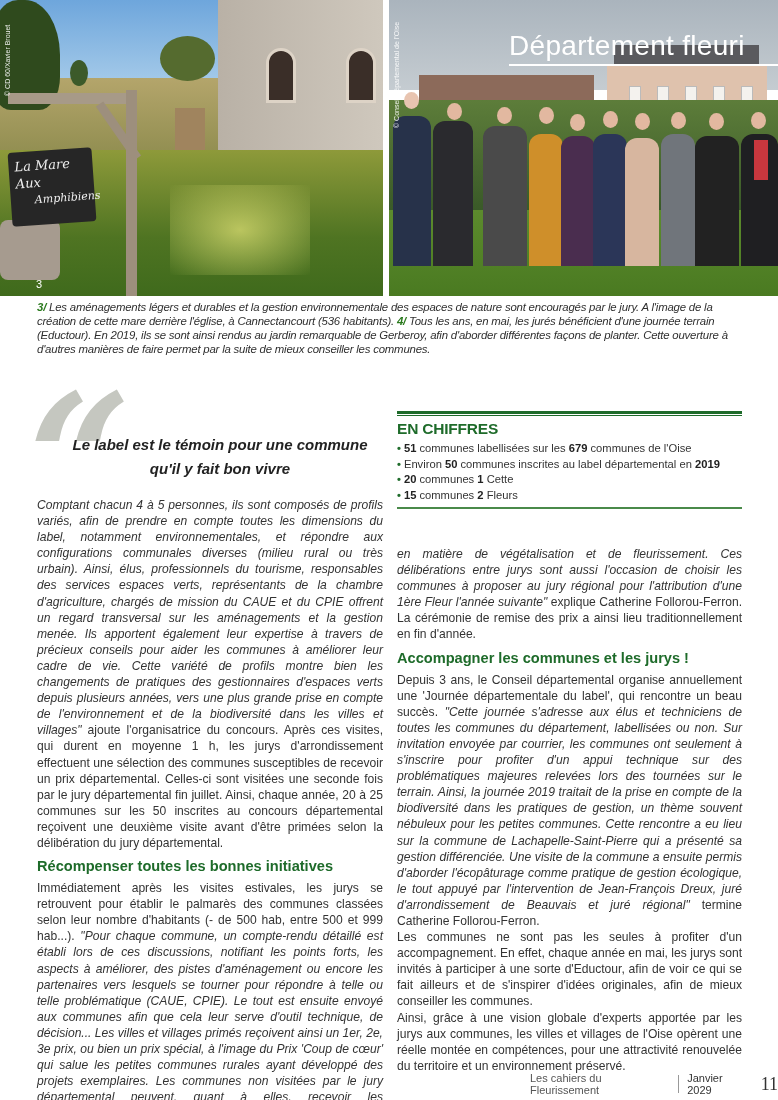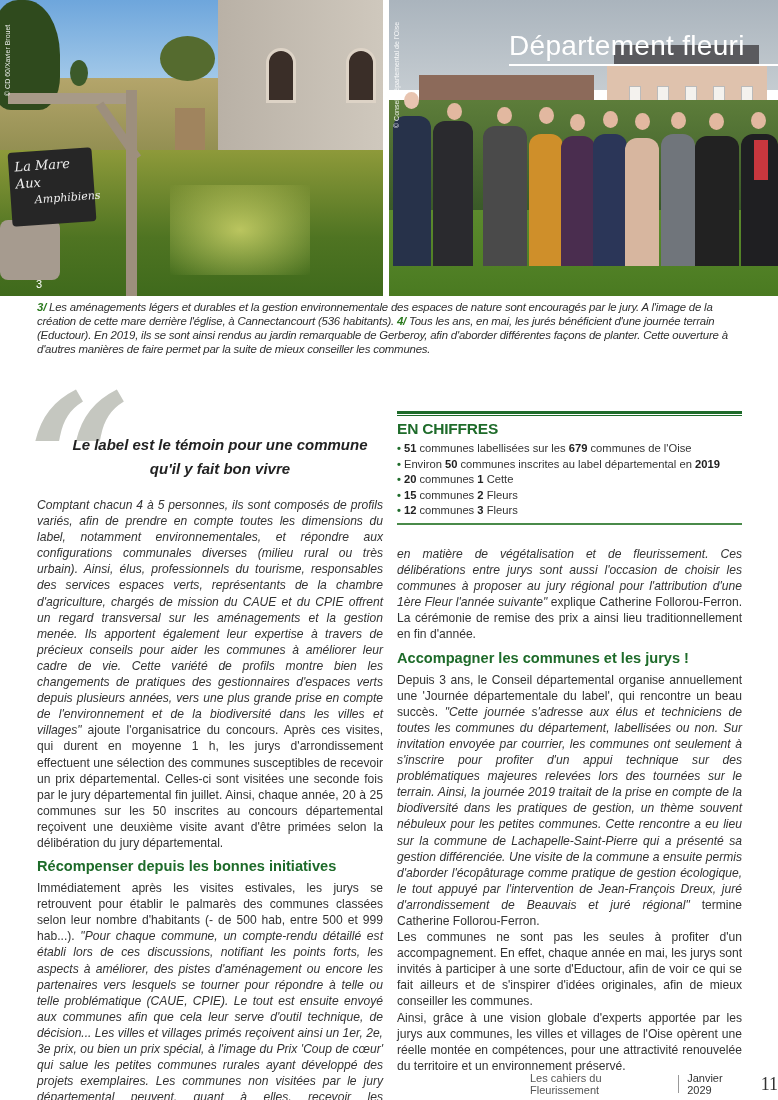--- a/index.html
+++ b/index.html
@@ -154,28 +154,27 @@
 
 <div class="chiffres">
   <div class="rule-top"></div>
   <div class="rule-top2"></div>
   <h3>EN CHIFFRES</h3>
   <ul>
     <li><span class="dot">•</span><b>51</b><span> communes labellisées sur les </span><b>679</b><span> communes de l'Oise</span></li>
     <li><span class="dot">•</span><span>Environ </span><b>50</b><span> communes inscrites au label départemental en </span><b>2019</b></li>
     <li><span class="dot">•</span><b>20</b><span> communes </span><b>1</b><span> Cette</span></li>
     <li><span class="dot">•</span><b>15</b><span> communes </span><b>2</b><span> Fleurs</span></li>
-    <li><span class="dot">•</span><b>12</b><span> communes </span><b>3</b><span> Fleurs</span></li>
   </ul>
   <div class="rule-bot"></div>
 </div>
 
 <div class="col col-left">
   <p><span class="it">Comptant chacun 4 à 5 personnes, ils sont composés de profils variés, afin de prendre en compte toutes les dimensions du label, notamment environnementales, et répondre aux configurations communales diverses (milieu rural ou très urbain). Ainsi, élus, professionnels du tourisme, responsables des services espaces verts, représentants de la chambre d'agriculture, chargés de mission du CAUE et du CPIE offrent un regard transversal sur les aménagements et la gestion menée. Ils apportent également leur expertise à travers de précieux conseils pour aider les communes à améliorer leur cadre de vie. Cette variété de profils montre bien les changements de pratiques des gestionnaires d'espaces verts depuis plusieurs années, vers une plus grande prise en compte de l'environnement et de la biodiversité dans les villes et villages"</span><span> ajoute l'organisatrice du concours. Après ces visites, qui durent en moyenne 1 h, les jurys d'arrondissement effectuent une sélection des communes susceptibles de recevoir un prix départemental. Celles-ci sont visitées une seconde fois par le jury départemental fin juillet. Ainsi, chaque année, 20 à 25 communes sur les 50 inscrites au concours départemental reçoivent une deuxième visite avant d'être primées selon la délibération du jury départemental.</span></p>
-  <div class="h2">Récompenser depuis les bonnes initiatives</div>
+  <div class="h2">Récompenser toutes les bonnes initiatives</div>
   <p><span>Immédiatement après les visites estivales, les jurys se retrouvent pour établir le palmarès des communes classées selon leur nombre d'habitants (- de 500 hab, entre 500 et 999 hab...). </span><span class="it">"Pour chaque commune, un compte-rendu détaillé est établi lors de ces discussions, notifiant les points forts, les aspects à améliorer, des pistes d'aménagement ou encore les partenaires vers lesquels se tourner pour répondre à telle ou telle problématique (CAUE, CPIE). Le tout est ensuite envoyé aux communes afin que cela leur serve d'outil technique, de décision... Les villes et villages primés reçoivent ainsi un 1er, 2e, 3e prix, ou bien un prix spécial, à l'image du Prix 'Coup de cœur' qui salue les petites communes rurales ayant développé des projets exemplaires. Les communes non visitées par le jury départemental peuvent, quant à elles, recevoir les encouragements du jury, afin de reconnaître les efforts fournis</span></p>
 </div>
 
 <div class="col col-right">
   <p><span class="it">en matière de végétalisation et de fleurissement. Ces délibérations entre jurys sont aussi l'occasion de choisir les communes à proposer au jury régional pour l'attribution d'une 1ère Fleur l'année suivante"</span><span> explique Catherine Follorou-Ferron. La cérémonie de remise des prix a ainsi lieu traditionnellement en fin d'année.</span></p>
   <div class="h2">Accompagner les communes et les jurys !</div>
   <p><span>Depuis 3 ans, le Conseil départemental organise annuellement une 'Journée départementale du label', qui rencontre un beau succès. </span><span class="it">"Cette journée s'adresse aux élus et techniciens de toutes les communes du département, labellisées ou non. Sur invitation envoyée par courrier, les communes ont seulement à s'inscrire pour profiter d'un appui technique sur des problématiques majeures relevées lors des tournées sur le terrain. Ainsi, la journée 2019 traitait de la prise en compte de la biodiversité dans les pratiques de gestion, un thème souvent nébuleux pour les petites communes. Cette rencontre a eu lieu sur la commune de Lachapelle-Saint-Pierre qui a présenté sa gestion différenciée. Une visite de la commune a ensuite permis d'aborder l'écopâturage comme pratique de gestion écologique, le tout appuyé par l'intervention de Jean-François Dreux, juré d'arrondissement de Beauvais et juré régional"</span><span> termine Catherine Follorou-Ferron.</span></p>
   <p>Les communes ne sont pas les seules à profiter d'un accompagnement. En effet, chaque année en mai, les jurys sont invités à participer à une sorte d'Eductour, afin de voir ce qui se fait ailleurs et de s'inspirer d'idées originales, afin de mieux conseiller les communes.</p>
   <p>Ainsi, grâce à une vision globale d'experts apportée par les jurys aux communes, les villes et villages de l'Oise opèrent une réelle montée en compétences, pour une attractivité renouvelée du territoire et un environnement préservé.</p>
 </div>

